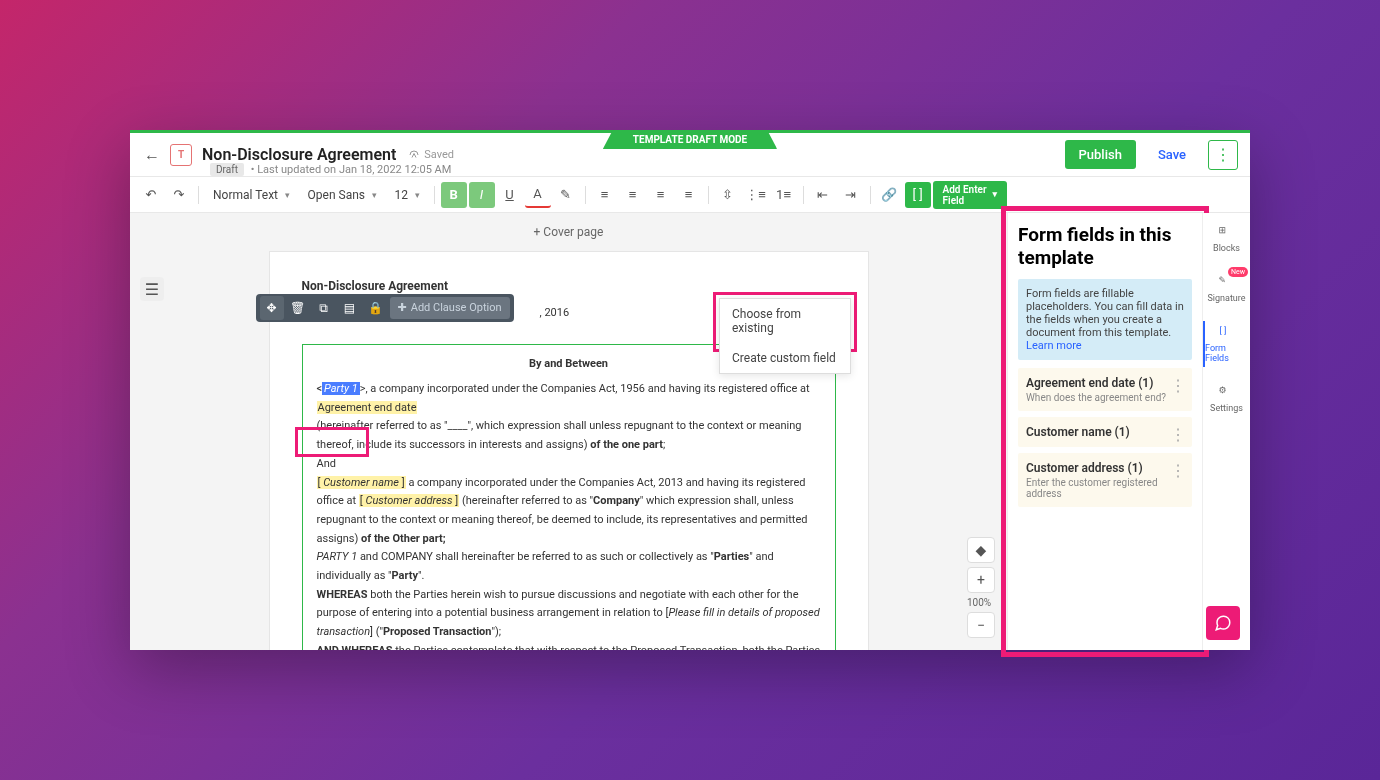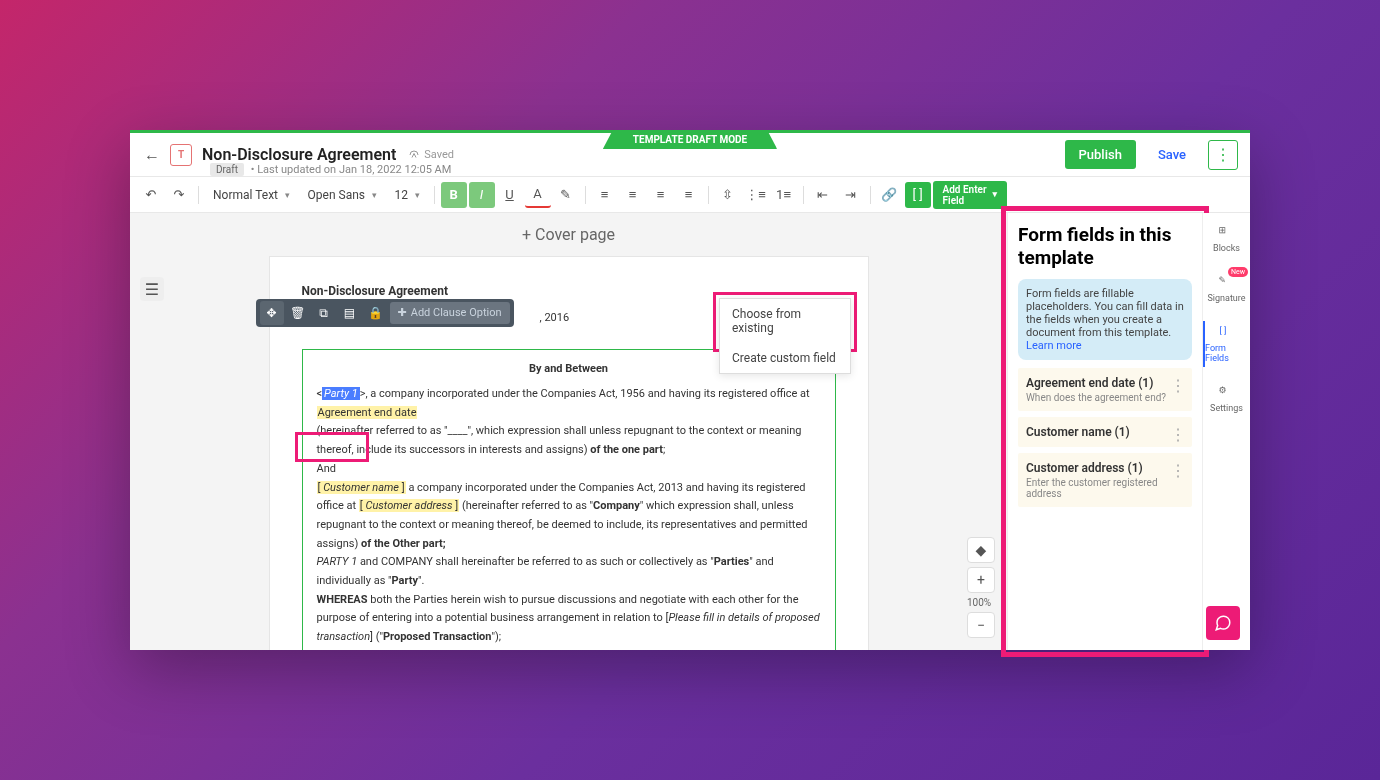--- a/index.html
+++ b/index.html
@@ -20,39 +20,39 @@
 .btn-more{width:30px;height:30px;border:1px solid #2eb849;border-radius:3px;display:flex;align-items:center;justify-content:center;color:#2eb849;cursor:pointer}
 .toolbar{display:flex;align-items:center;padding:4px 8px;border-bottom:1px solid #e8e8e8;height:36px;gap:2px}
 .tbtn{width:26px;height:26px;display:flex;align-items:center;justify-content:center;cursor:pointer;border-radius:3px;color:#555;font-size:13px}
 .tsel{padding:4px 8px;font-size:12px;color:#444;cursor:pointer;border-radius:3px;display:inline-flex;align-items:center;gap:4px}
 .tsep{width:1px;height:18px;background:#ddd;margin:0 4px}
 .tactive{background:#7cc97c;color:#fff}
 .addform{background:#2eb849;color:#fff;padding:3px 10px;font-size:10px;font-weight:600;border-radius:3px;cursor:pointer;display:flex;align-items:center;gap:6px;line-height:1.1}
 .main{display:flex;height:calc(100% - 80px);position:relative}
 .canvas{flex:1;background:#f4f4f4;position:relative;overflow:hidden}
 .outline-btn{position:absolute;left:10px;top:64px;width:24px;height:24px;background:#eee;border-radius:4px;display:flex;align-items:center;justify-content:center;cursor:pointer;color:#555}
-.cover{text-align:center;padding:12px 0;font-size:16px;color:#666;cursor:pointer}
+.cover{text-align:center;padding:12px 0;font-size:12px;color:#666;cursor:pointer}
 .page{width:600px;background:#fff;margin:0 auto;padding:24px 32px;position:relative;font-size:11px;color:#333;line-height:1.7;border:1px solid #e5e5e5}
 .doc-title{font-size:12px;font-weight:700;margin-bottom:6px}
 .floatbar{position:absolute;left:-14px;top:42px;background:#4a5560;border-radius:4px;display:flex;align-items:center;height:28px;padding:0 4px;gap:2px}
 .fbtn{width:24px;height:24px;display:flex;align-items:center;justify-content:center;color:#fff;cursor:pointer;font-size:12px}
 .fbtn.move{background:#5b6670;border-radius:3px}
 .addclause{background:#6b7580;color:#c9d3dd;padding:0 8px;font-size:11px;border-radius:3px;height:22px;display:flex;align-items:center;gap:4px;cursor:pointer}
 .docblock{border:1px solid #2eb849;padding:10px 14px;margin-top:48px;position:relative}
 .center{text-align:center;font-weight:700;margin-bottom:6px}
 .hl-blue{background:#4a7dff;color:#fff;padding:0 2px;font-style:italic}
 .hl-yellow{background:#fff2a8;padding:0 1px}
 .hl-box{position:absolute;border:3px solid #ed1b76;pointer-events:none}
 .highlight-party{left:-8px;top:82px;width:74px;height:30px;z-index:5}
 .dropdown{position:absolute;right:156px;top:85px;width:132px;background:#fff;border:1px solid #ddd;box-shadow:0 2px 8px rgba(0,0,0,.1);font-size:12px;z-index:20}
 .dropdown div{padding:8px 12px;cursor:pointer;color:#444}
 .hl-dropdown{right:150px;top:79px;width:144px;height:60px;z-index:10}
 .rpanel{width:195px;border-left:1px solid #eee;padding:10px;position:relative;background:#fff}
 .rpanel h3{font-size:19px;font-weight:700;margin-bottom:10px}
-.infobox{background:#d4ecf7;padding:8px;font-size:11px;color:#444;border-radius:8px;margin-bottom:8px}
+.infobox{background:#d4ecf7;padding:8px;font-size:11px;color:#444;border-radius:2px;margin-bottom:8px}
 .infobox a{color:#2962ff;text-decoration:none}
 .fielditem{background:#fdf9ed;padding:8px;margin-bottom:6px;position:relative;border-radius:2px}
 .fielditem .fn{font-size:12px;font-weight:600;color:#333}
 .fielditem .fd{font-size:10px;color:#888;margin-top:2px}
 .fielditem .fm{position:absolute;right:6px;top:8px;color:#aaa;cursor:pointer}
 .hl-panel{left:-7px;top:-7px;right:-7px;bottom:-7px;position:absolute;border:5px solid #ed1b76;pointer-events:none}
 .sidetabs{width:48px;border-left:1px solid #eee;display:flex;flex-direction:column;align-items:center;padding-top:8px;gap:14px;background:#fff;position:relative}
 .stab{display:flex;flex-direction:column;align-items:center;cursor:pointer;font-size:9px;color:#666;gap:2px;position:relative;width:100%;padding:4px 0}
 .stab.active{color:#2962ff;border-left:2px solid #2962ff}
 .stab svg,.stab span.icon{width:16px;height:16px}

